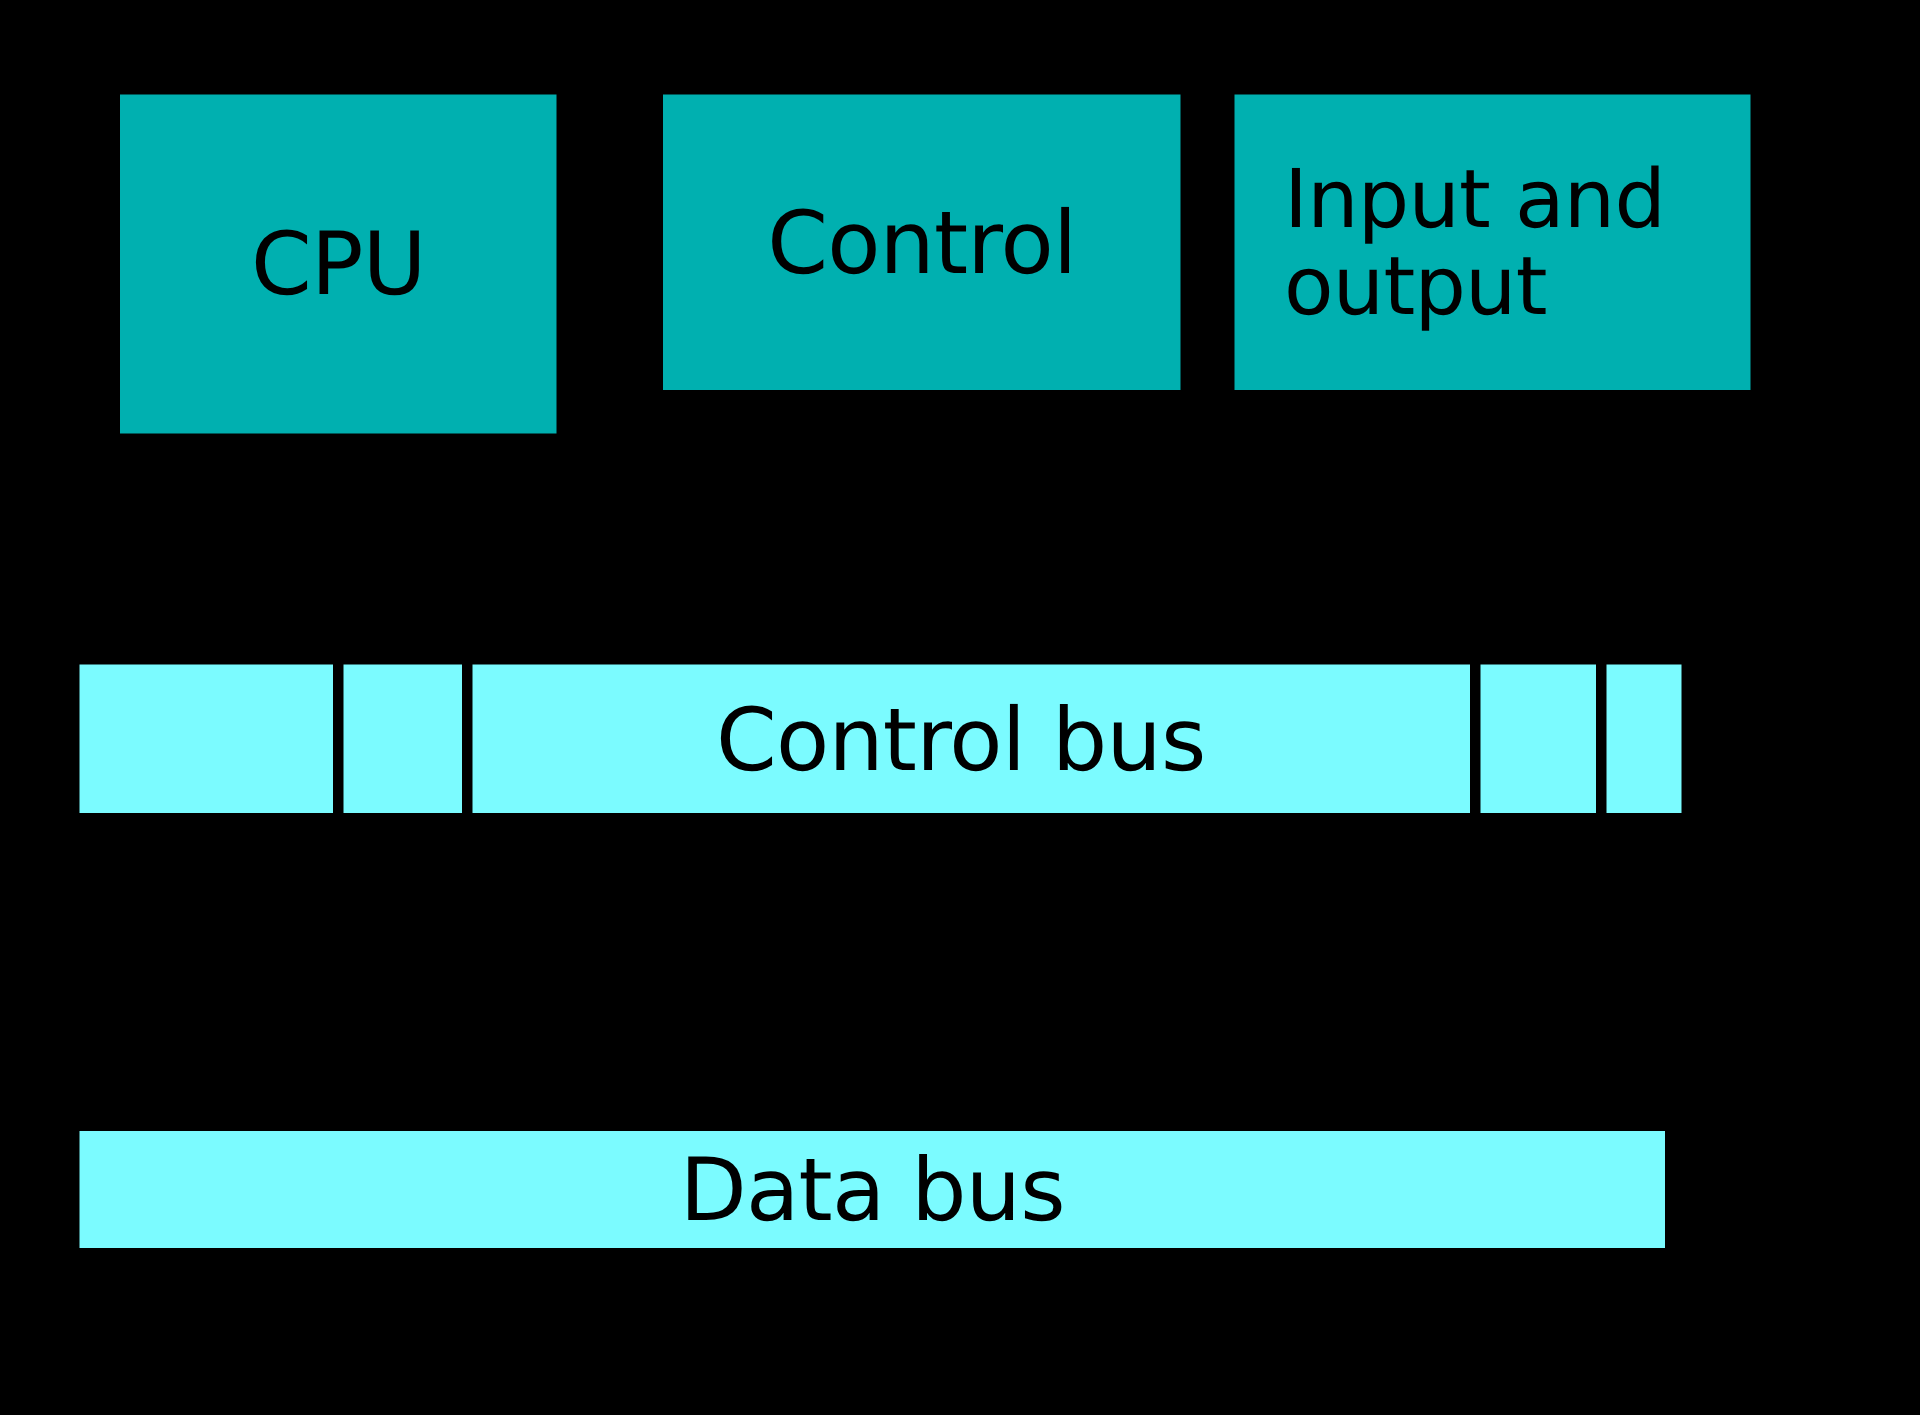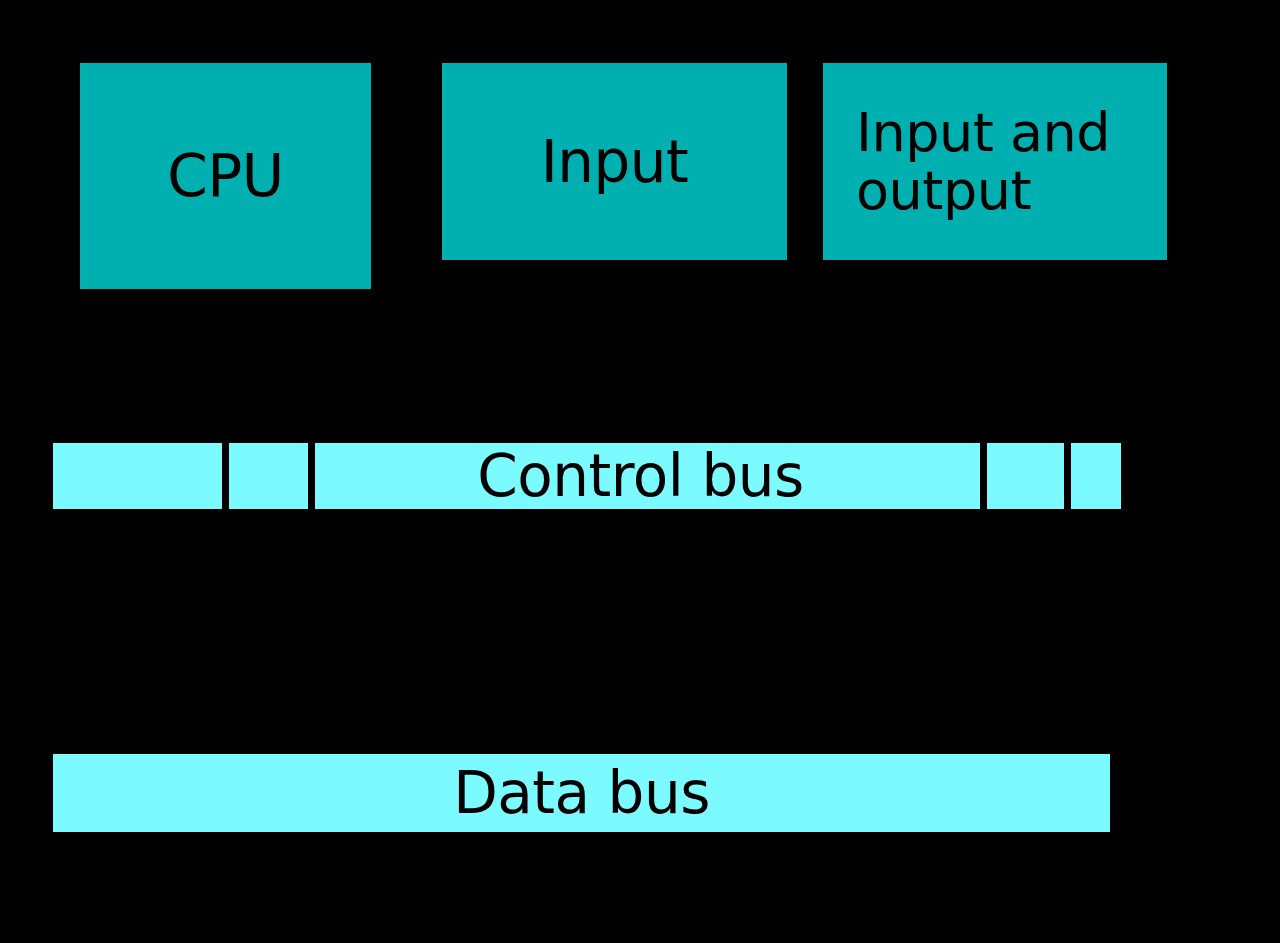--- a/index.html
+++ b/index.html
@@ -80,21 +80,21 @@
     display: flex;
     align-items: center;
     justify-content: center;
     font-size: 58px;
     color: #000000;
     letter-spacing: -0.5px;
     white-space: nowrap;
     pointer-events: none;
   }
 
-  #control-bus  { left: 53px; top: 443px; width: 1055px; height: 66px; }
+  #control-bus  { left: 53px; top: 443px; width: 1055px; height: 99px; }
   #address-bus  { left: 53px; top: 598px; width: 1057px; height: 79px; }
   #data-bus     { left: 53px; top: 754px; width: 1057px; height: 78px; }
 
   
   #control-bus .seg-1 { width: 169px; }
   #control-bus .seg-2 { width: 79px;  }
   #control-bus .seg-3 { width: 665px; }
   #control-bus .seg-4 { width: 77px;  }
   #control-bus .seg-5 { width: 50px;  }
   #control-bus .gap   { width: 7px;   }
@@ -114,21 +114,21 @@
 </head>
 <body>
 
 <div id="canvas">
 
   <div class="component-box center-label" id="cpu-box">
     <span class="box-label">CPU</span>
   </div>
 
   <div class="component-box center-label" id="memory-box">
-    <span class="box-label">Input</span>
+    <span class="box-label">Control</span>
   </div>
 
   <div class="component-box left-label" id="io-box">
     <span class="box-label">Input and
 output</span>
   </div>
 
   <div class="bus-bar" id="control-bus">
     <div class="bus-seg seg-1"></div>
     <div class="bus-gap gap"></div>

